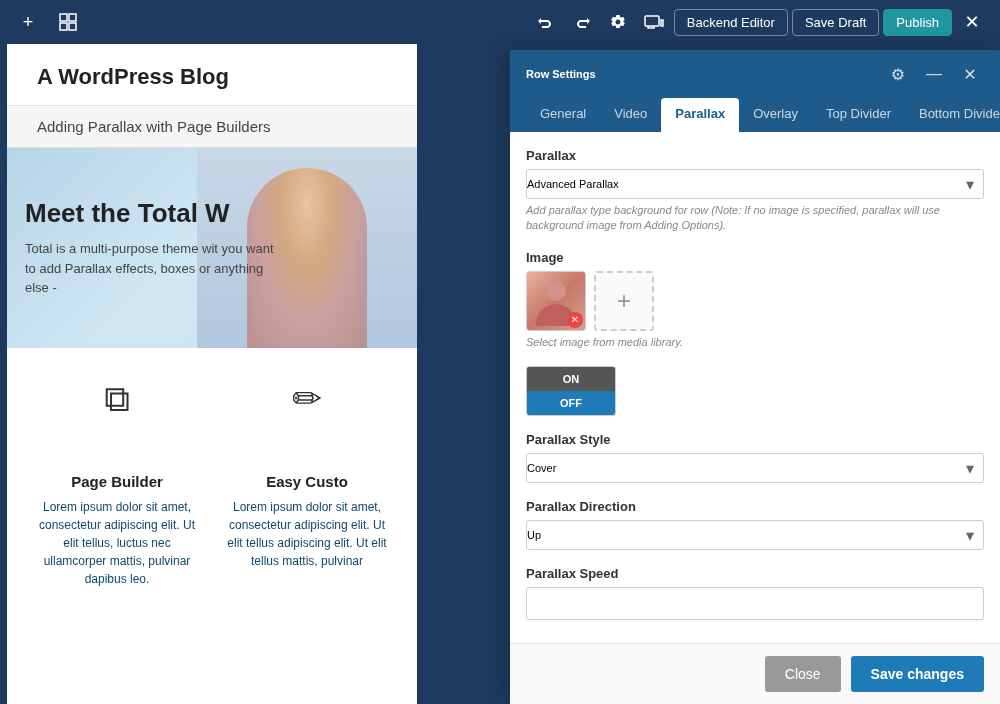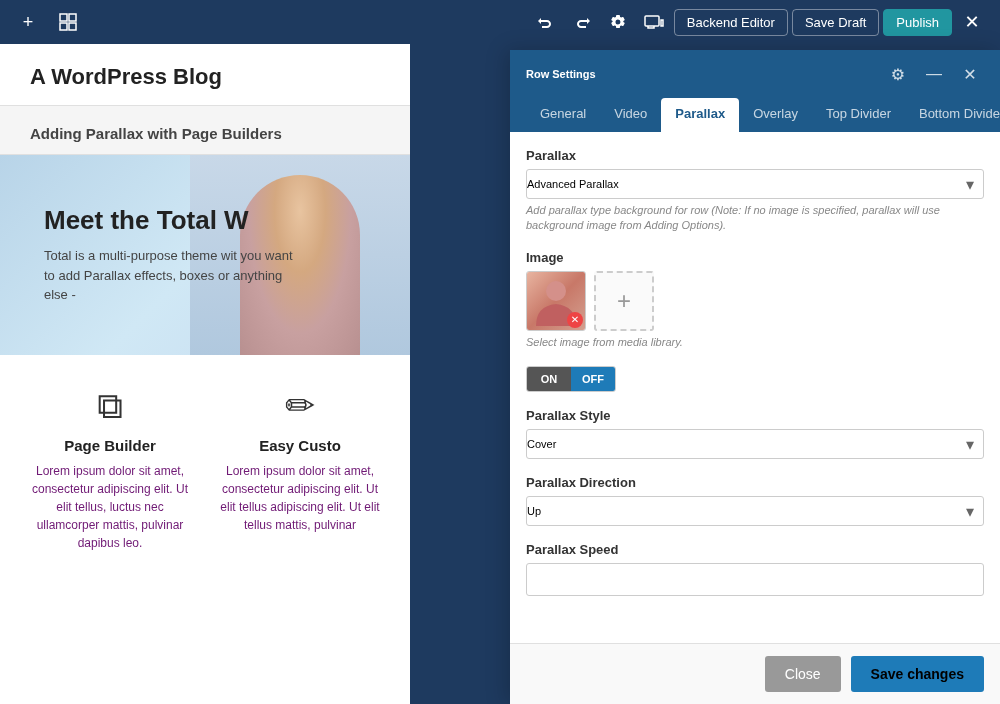--- a/index.html
+++ b/index.html
@@ -38,21 +38,21 @@
     }
     .toolbar-text-btn.publish {
       background: #2196a0;
       border-color: #2196a0;
     }
 
     
     .page-canvas {
       position: absolute;
       top: 44px;
-      left: 0;
+      left: 7px;
       width: 410px;
       bottom: 0;
       background: white;
       overflow: hidden;
     }
     .page-header {
       background: white;
       padding: 20px 30px 15px;
       border-bottom: 1px solid #e0e0e0;
     }
@@ -61,23 +61,22 @@
       font-weight: 700;
       color: #222;
     }
     .page-subheader {
       background: #f5f5f5;
       padding: 12px 30px;
       border-bottom: 1px solid #e0e0e0;
     }
     .page-subheader h2 {
       font-size: 15px;
-      font-weight: 700;
+      font-weight: 400;
       color: #444;
-      margin-top: 7px;
     }
     .hero-section {
       position: relative;
       background: linear-gradient(135deg, #b8d4e8 0%, #d0e8f5 50%, #c5daf0 100%);
       height: 200px;
       display: flex;
       align-items: center;
       justify-content: flex-start;
       overflow: hidden;
     }
@@ -96,21 +95,21 @@
       position: absolute;
       bottom: 0;
       left: 50%;
       transform: translateX(-50%);
       width: 120px;
       height: 180px;
       background: radial-gradient(ellipse at 50% 20%, #e8c4a0 0%, #d4a880 30%, #c8a0a0 60%, #b89090 100%);
       border-radius: 60px 60px 0 0;
     }
     .hero-text {
-      padding: 20px 44px;
+      padding: 20px 18px;
       z-index: 1;
     }
     .hero-text h2 {
       font-size: 26px;
       font-weight: 800;
       color: #222;
       margin-bottom: 10px;
     }
     .hero-text p {
       font-size: 13px;
@@ -133,24 +132,25 @@
     .feature-icon {
       font-size: 36px;
       margin-bottom: 10px;
       color: #333;
     }
     .feature-title {
       font-size: 15px;
       font-weight: 700;
       color: #222;
       margin-bottom: 8px;
+      margin-top: 43px;
     }
     .feature-text {
       font-size: 12px;
-      color: #701a75;
+      color: #0c4a6e;
       line-height: 1.5;
     }
 
     
     .panel {
       position: absolute;
       top: 50px;
       left: 510px;
       right: 0;
       bottom: 0;
@@ -317,20 +317,21 @@
     }
 
     
     .toggle-group {
       display: flex;
       border: 1px solid #ccc;
       border-radius: 3px;
       overflow: hidden;
       width: 90px;
       margin-bottom: 6px;
+      flex-direction: column;
     }
     .toggle-btn {
       flex: 1;
       padding: 6px 0;
       font-size: 11px;
       font-weight: 700;
       text-align: center;
       cursor: pointer;
       background: #f0f0f0;
       color: #888;
@@ -359,21 +360,21 @@
       background: #999;
       color: white;
       border: none;
       border-radius: 3px;
       font-size: 14px;
       cursor: pointer;
     }
     .btn-save {
       padding: 2px 20px;
       background: #1e7bb8;
-      color: #000000;
+      color: #ffffff;
       border: none;
       border-radius: 3px;
       font-size: 14px;
       cursor: pointer;
       font-weight: 600;
     }
   </style>
 </head>
 <body>
 

